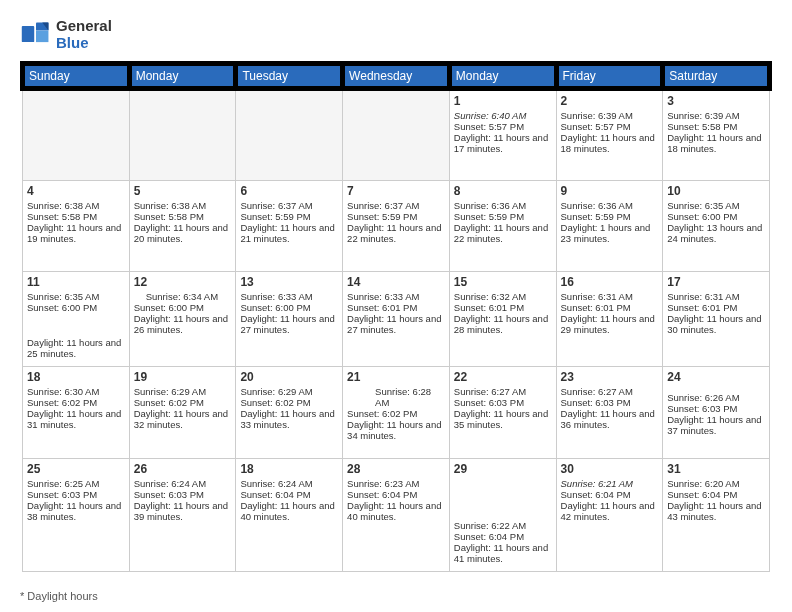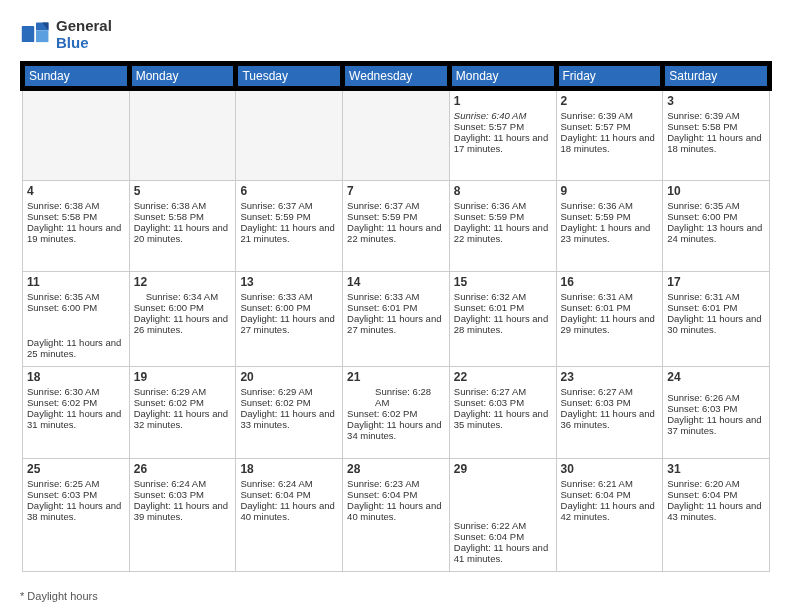--- a/index.html
+++ b/index.html
@@ -314,21 +314,21 @@
             <span style="display: block;">Daylight: 11 hours and 40 minutes.</span>
           </td>
           <td>
             <span class="day-num">29</span>
             <span style="display: block; margin-top: 44px;">Sunrise: 6:22 AM</span>
             <span style="display: block;">Sunset: 6:04 PM</span>
             <span style="display: block;">Daylight: 11 hours and 41 minutes.</span>
           </td>
           <td>
             <span class="day-num">30</span>
-            <span style="display: block;">Sunrise: 6:21 AM</span>
+            <span style="display: block; font-style: italic;">Sunrise: 6:21 AM</span>
             <span style="display: block;">Sunset: 6:04 PM</span>
             <span style="display: block;">Daylight: 11 hours and 42 minutes.</span>
           </td>
           <td>
             <span class="day-num">31</span>
             <span style="display: block;">Sunrise: 6:20 AM</span>
             <span style="display: block;">Sunset: 6:04 PM</span>
             <span style="display: block;">Daylight: 11 hours and 43 minutes.</span>
           </td>
         </tr>

